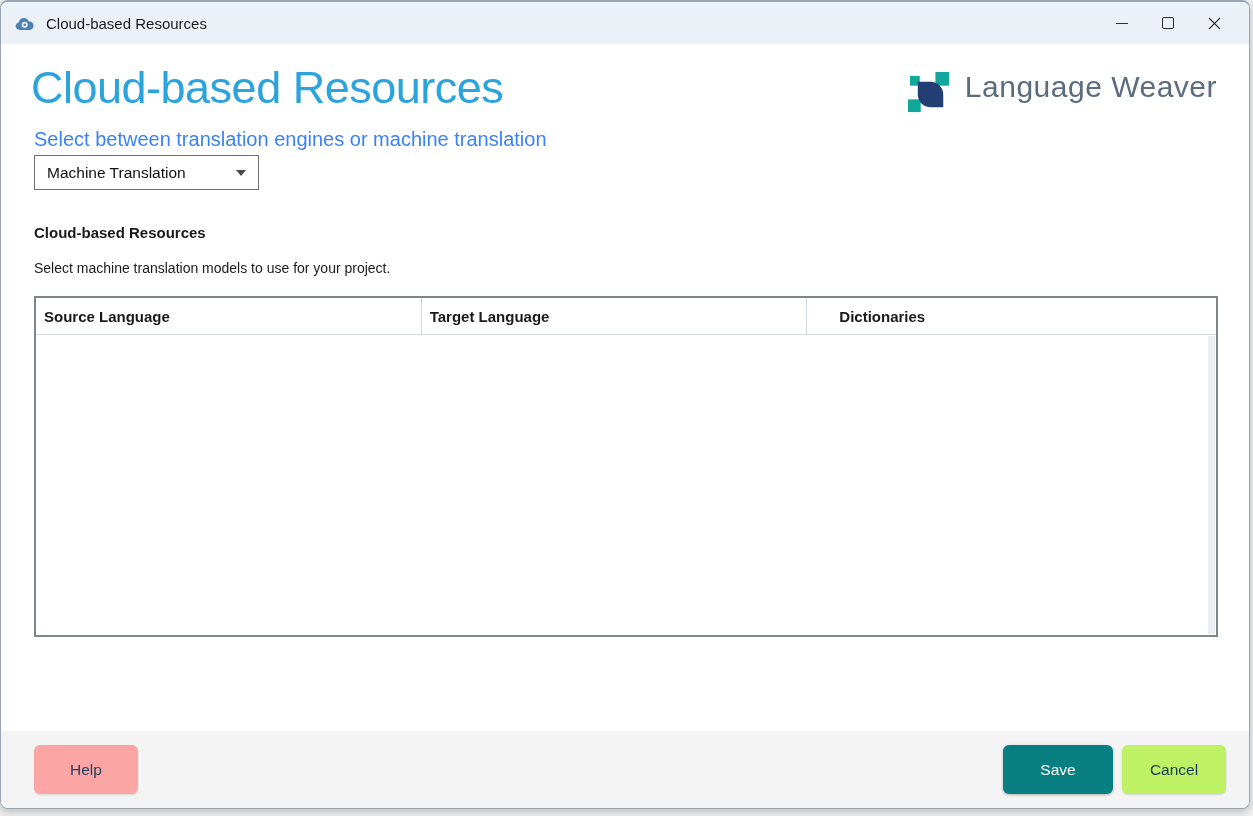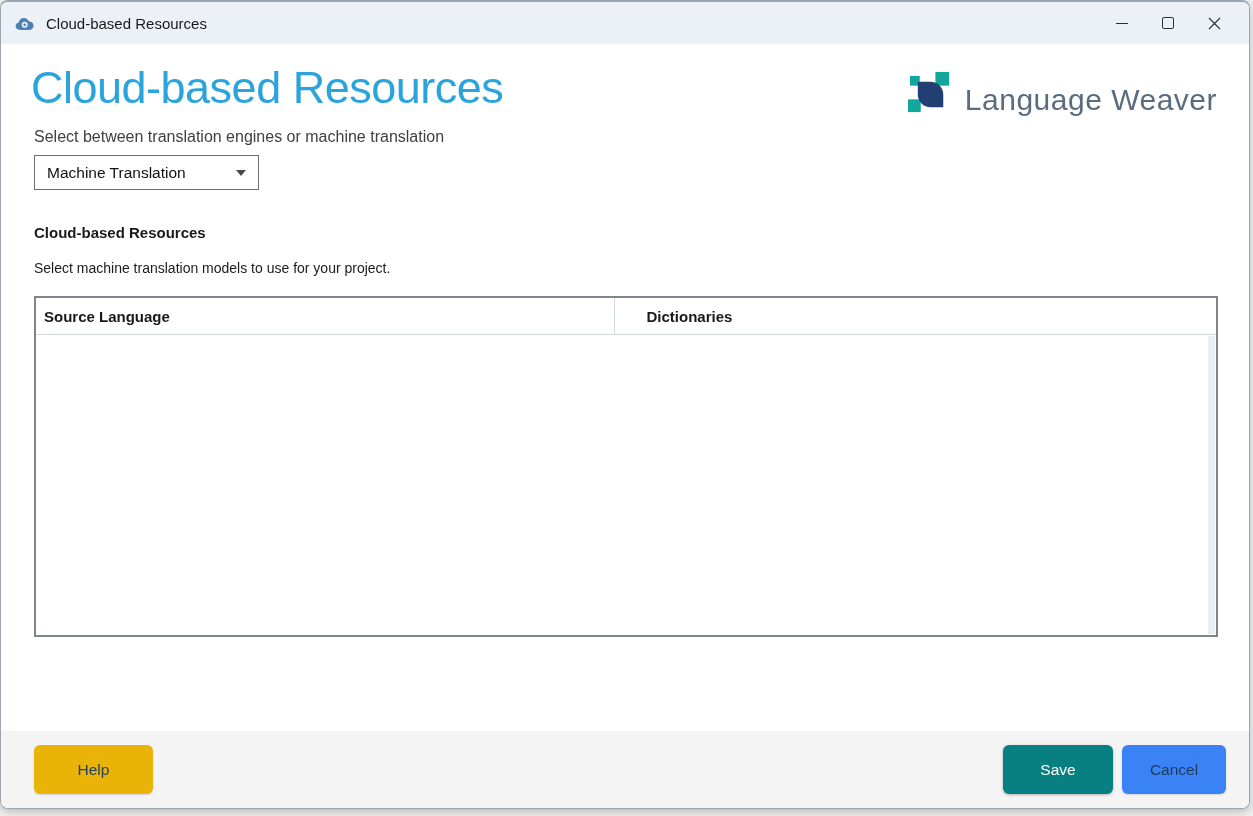--- a/index.html
+++ b/index.html
@@ -49,25 +49,25 @@
   .glyph-max { width: 12px; height: 12px; border: 1px solid #2f2f2f; border-radius: 2px; }
 
   
   .page-title {
     position: absolute; left: 30px; top: 60px;
     font-size: 45px; font-weight: 300; letter-spacing: -0.5px;
     color: #2ba4dd;
   }
   .page-subtitle {
     position: absolute; left: 33px; top: 126px;
-    font-size: 16px; color: #404040;
+    font-size: 20px; color: #3b82f6;
   }
   .brand {
     position: absolute; right: 32px; top: 68px;
-    display: flex; align-items: flex-end; gap: 10px;
+    display: flex; align-items: flex-start; gap: 10px;
   }
   .brand-text { font-size: 30px; color: #5a6c7e; letter-spacing: 0.5px; }
 
   
   .dropdown {
     position: absolute; left: 33px; top: 153px;
     width: 225px; height: 35px;
     background: #fff; border: 1px solid #6f6f6f;
     display: flex; align-items: center;
     padding: 0 12px; font-size: 15.5px; color: #111;
@@ -119,23 +119,23 @@
     background: #f4f4f5;
   }
   .btn {
     position: absolute; top: 14px; height: 49px;
     border-radius: 6px; border: none;
     font-family: "Liberation Sans", sans-serif;
     font-size: 15.5px;
     display: flex; align-items: center; justify-content: center;
     cursor: pointer;
   }
-  .btn-help   { left: 33px;  width: 119px; background: #eab308; color: #24425f; box-shadow: 0 1px 2px rgba(0,0,0,.14); }
+  .btn-help   { left: 33px;  width: 104px; background: #fca5a5; color: #24425f; box-shadow: 0 1px 2px rgba(0,0,0,.14); }
   .btn-save   { left: 1002px; width: 110px; background: #087f80; color: #ffffff; box-shadow: 0 1px 3px rgba(0,0,0,.28); }
-  .btn-cancel { left: 1121px; width: 104px; background: #3b82f6; color: #1d3b59; box-shadow: 0 1px 2px rgba(0,0,0,.14); }
+  .btn-cancel { left: 1121px; width: 104px; background: #bef264; color: #1d3b59; box-shadow: 0 1px 2px rgba(0,0,0,.14); }
 </style>
 </head>
 <body>
 
 <div class="desktop-peek">
   
   
 </div>
 
 <div class="window">
@@ -181,20 +181,21 @@
     <span>Machine Translation</span>
     <span class="dd-caret"></span>
   </div>
 
   <div class="section-title">Cloud-based Resources</div>
   <div class="section-desc">Select machine translation models to use for your project.</div>
 
   <div class="resources-table">
     <div class="thead">
       <div class="th">Source Language</div>
+      <div class="th">Target Language</div>
       <div class="th">Dictionaries</div>
     </div>
     <div class="tbody">
       <div class="scroll-strip"></div>
     </div>
   </div>
 
   <div class="footer">
     <button class="btn btn-help">Help</button>
     <button class="btn btn-save">Save</button>

